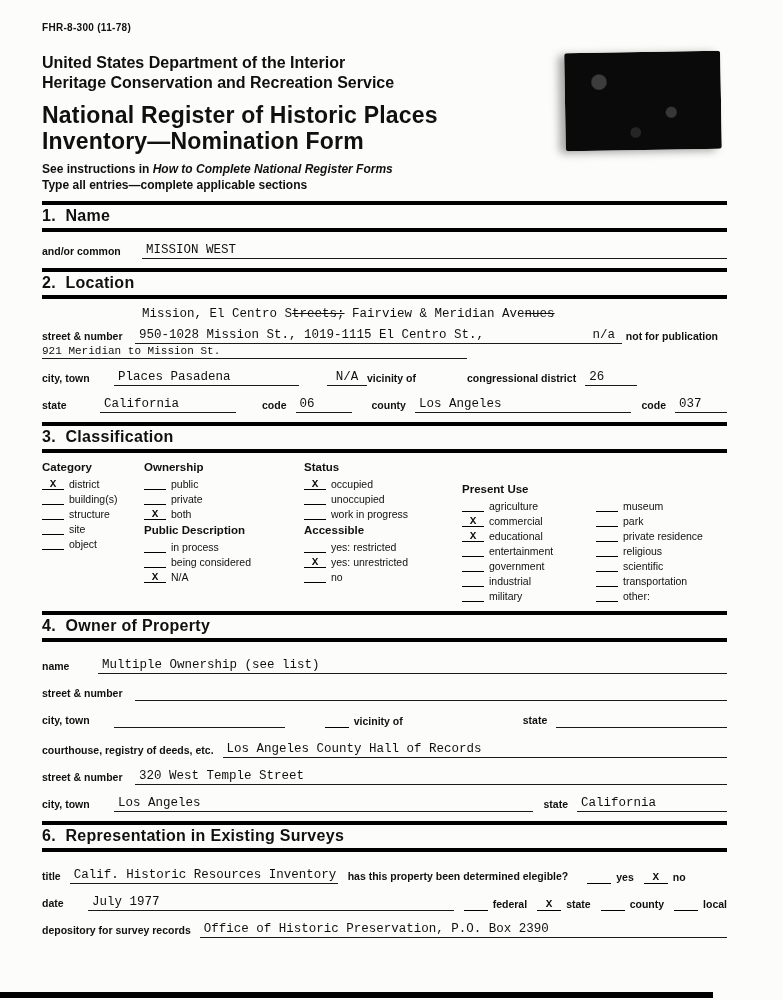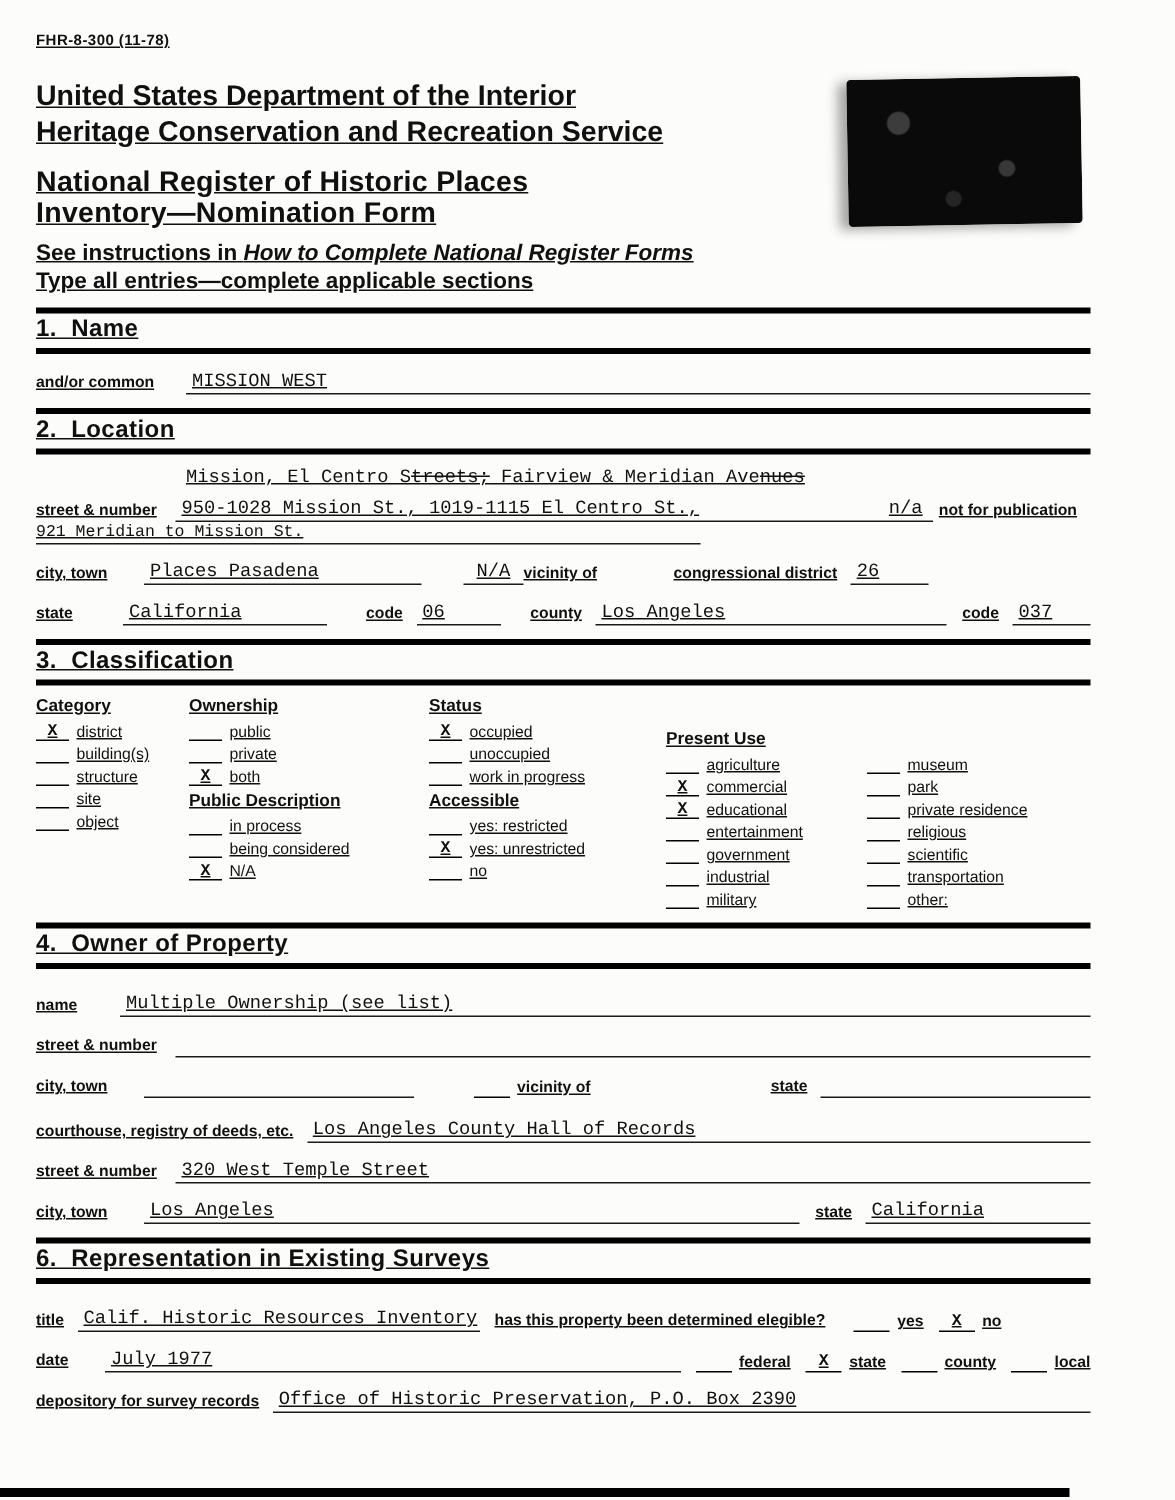--- a/index.html
+++ b/index.html
@@ -4,29 +4,29 @@
 <style>
   * { box-sizing: border-box; margin: 0; padding: 0; }
   html,body { width: 783px; height: 1000px; }
   body {
     background: #fcfcfa;
     color: #101010;
     font-family: "Liberation Sans", sans-serif;
     overflow: hidden;
     position: relative;
   }
-  .page { padding: 22px 56px 0 24px; position: relative; height: 100%; text-decoration: underline; }
+  .page { padding: 22px 56px 0 42px; position: relative; height: 100%; }
 
   .form-number { font-size: 10px; font-weight: bold; letter-spacing: .3px; }
 
-  .agency { margin-top: 20px; font-size: 19px; font-weight: bold; line-height: 1.25; }
-
-  .main-title { margin-top: 10px; font-size: 19px; font-weight: bold; line-height: 1.12; letter-spacing: .2px; }
-
-  .instr { font-size: 15px; font-weight: bold; margin-top: 2px; }
+  .agency { margin-top: 20px; font-size: 16px; font-weight: bold; line-height: 1.25; }
+
+  .main-title { margin-top: 10px; font-size: 23px; font-weight: bold; line-height: 1.12; letter-spacing: .2px; }
+
+  .instr { font-size: 12px; font-weight: bold; margin-top: 2px; }
   .instr.first { margin-top: 7px; }
   .italic { font-style: italic; }
 
   .stamp {
     position: absolute; top: 52px; right: 62px; width: 156px; height: 98px;
     background:
       radial-gradient(circle at 22% 30%, rgba(110,110,110,.5) 0 5%, transparent 6%),
       radial-gradient(circle at 68% 62%, rgba(140,140,140,.35) 0 4%, transparent 5%),
       radial-gradient(circle at 45% 82%, rgba(100,100,100,.3) 0 4%, transparent 5%),
       #0a0a0a;

